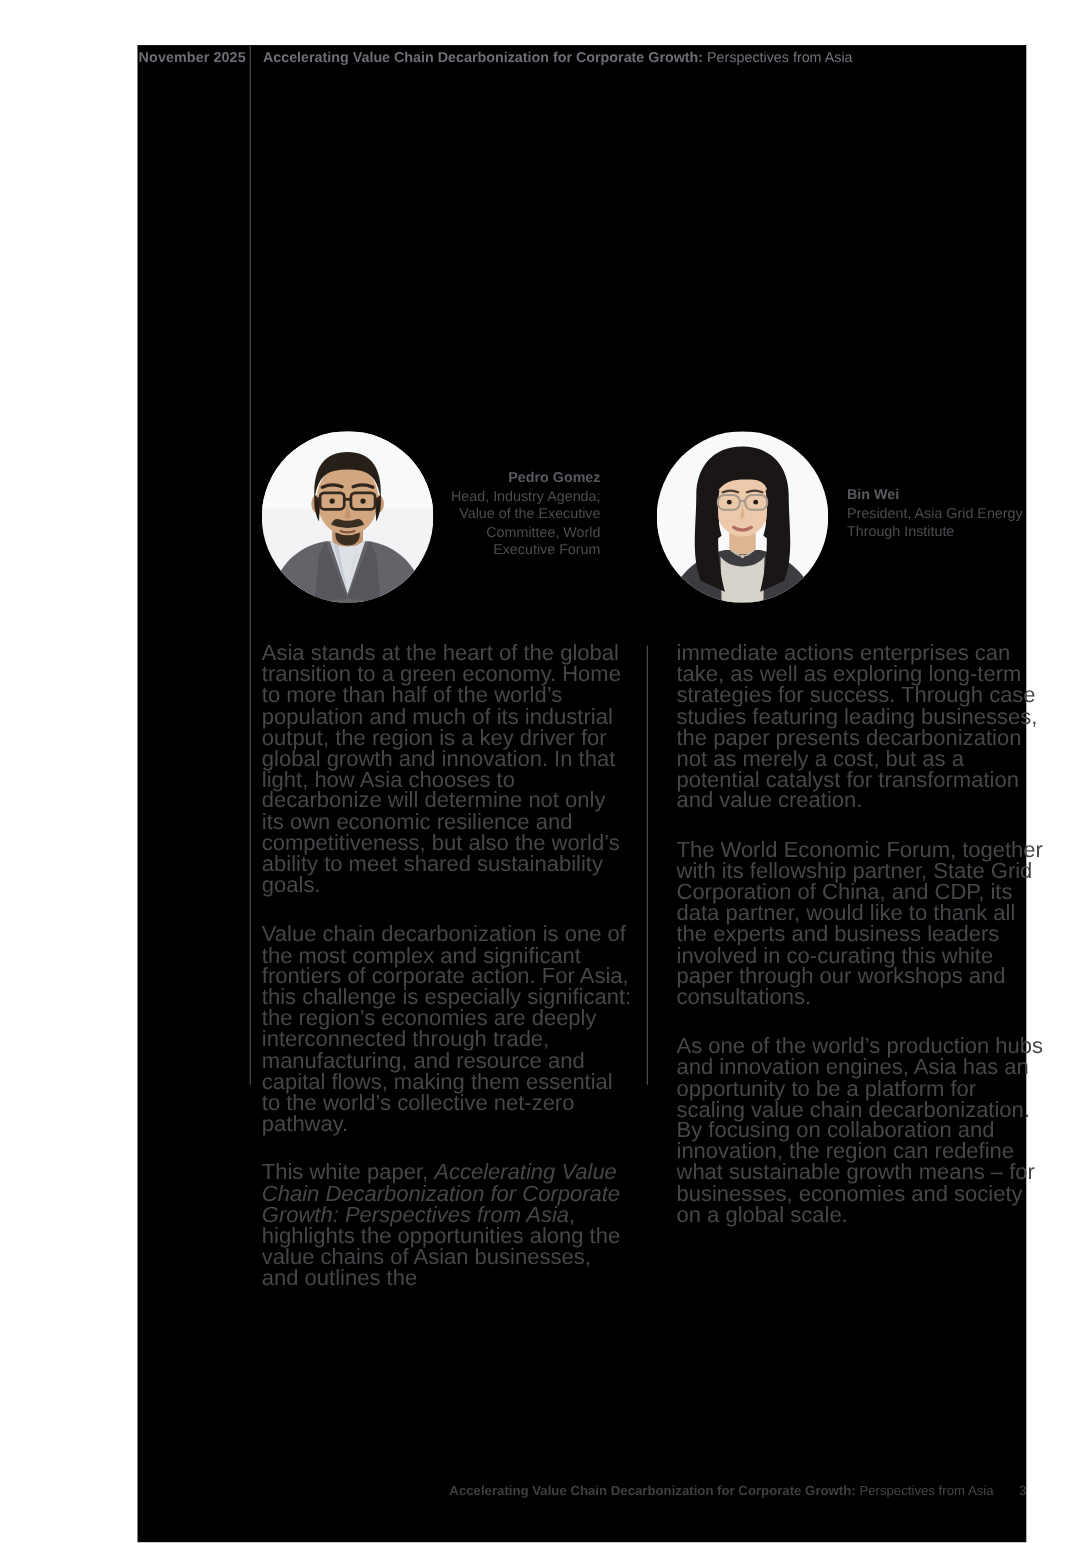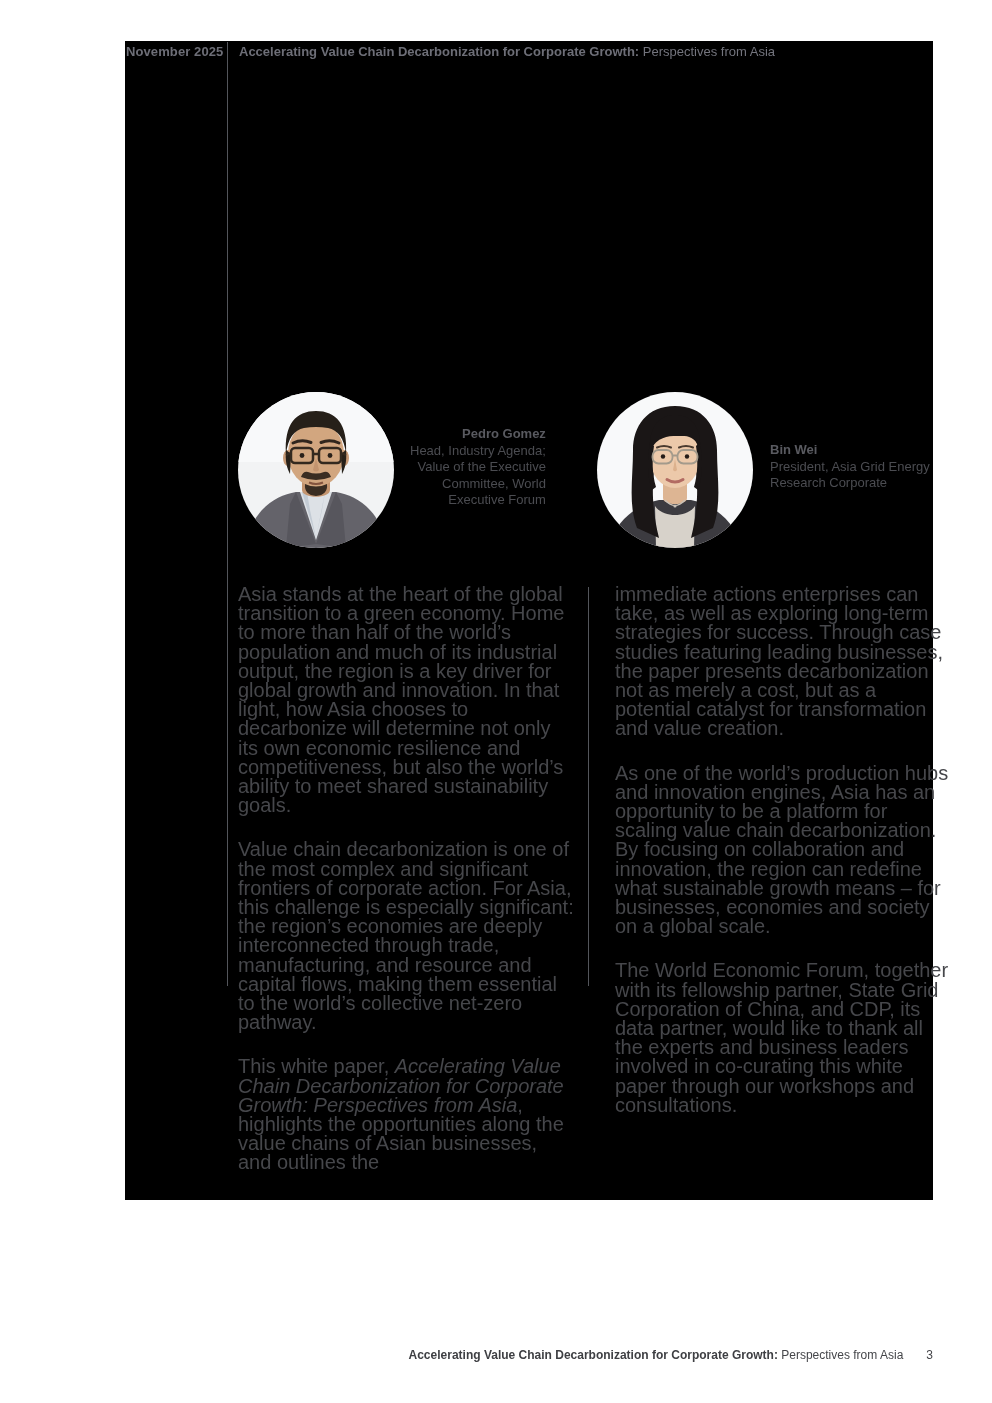--- a/index.html
+++ b/index.html
@@ -6,21 +6,21 @@
   body {
     width: 992px; height: 1403px;
     background: #ffffff;
     font-family: "Liberation Sans", sans-serif;
     position: relative;
     overflow: hidden;
   }
   .panel {
     position: absolute;
     left: 125px; top: 41px;
-    width: 808px; height: 1159px;
+    width: 808px; height: 1361px;
     background: #000000;
   }
   
   .hdr-date {
     position: absolute; left: 1px; top: 3px;
     font-size: 13px; font-weight: bold;
     color: #6d6e77; letter-spacing: 0.1px;
     white-space: nowrap;
   }
   .divider-v { position: absolute; width: 1px; background: #53555b; }
@@ -137,34 +137,34 @@
       <circle cx="90" cy="64.5" r="2.2" fill="#241c18"></circle>
       <path d="M78,67 l-2,11 q2,2.5 4,0 Z" fill="#dcb18d"></path>
       <path d="M70,87.5 q8,5 16,0" stroke="#b26b62" stroke-width="3" fill="none" stroke-linecap="round"></path>
       <path d="M68,108 q10,11 20,0" stroke="#c9c2b8" stroke-width="1.2" fill="none"></path>
       <circle cx="78" cy="114" r="1.6" fill="#c9c2b8"></circle>
     </svg>
   </div>
   <div class="author-caption caption-right">
     <div class="author-name">Bin Wei</div>
     <div>President, Asia Grid Energy</div>
-    <div>Research Corporate</div>
+    <div>Through Institute</div>
   </div>
 
   <div class="divider-v divider-columns"></div>
 
   <div class="col col-left">
     <p>Asia stands at the heart of the global transition to a green economy. Home to more than half of the world’s population and much of its industrial output, the region is a key driver for global growth and innovation. In that light, how Asia chooses to decarbonize will determine not only its own economic resilience and competitiveness, but also the world’s ability to meet shared sustainability goals.</p>
     <p>Value chain decarbonization is one of the most complex and significant frontiers of corporate action. For Asia, this challenge is especially significant: the region’s economies are deeply interconnected through trade, manufacturing, and resource and capital flows, making them essential to the world’s collective net-zero pathway.</p>
     <p><span>This white paper, </span><span class="italic">Accelerating Value Chain Decarbonization for Corporate Growth: Perspectives from Asia</span><span>, highlights the opportunities along the value chains of Asian businesses, and outlines the</span></p>
   </div>
 
   <div class="col col-right">
     <p>immediate actions enterprises can take, as well as exploring long-term strategies for success. Through case studies featuring leading businesses, the paper presents decarbonization not as merely a cost, but as a potential catalyst for transformation and value creation.</p>
+    <p>The World Economic Forum, together with its fellowship partner, State Grid Corporation of China, and CDP, its data partner, would like to thank all the experts and business leaders involved in co-curating this white paper through our workshops and consultations.</p>
     <p>As one of the world’s production hubs and innovation engines, Asia has an opportunity to be a platform for scaling value chain decarbonization. By focusing on collaboration and innovation, the region can redefine what sustainable growth means – for businesses, economies and society on a global scale.</p>
-    <p>The World Economic Forum, together with its fellowship partner, State Grid Corporation of China, and CDP, its data partner, would like to thank all the experts and business leaders involved in co-curating this white paper through our workshops and consultations.</p>
   </div>
 
   <div class="footer">
     <span class="seg-bold">Accelerating Value Chain Decarbonization for Corporate Growth:</span><span> Perspectives from Asia</span><span class="pagenum">3</span>
   </div>
 
 </div>
 
 </body></html>

